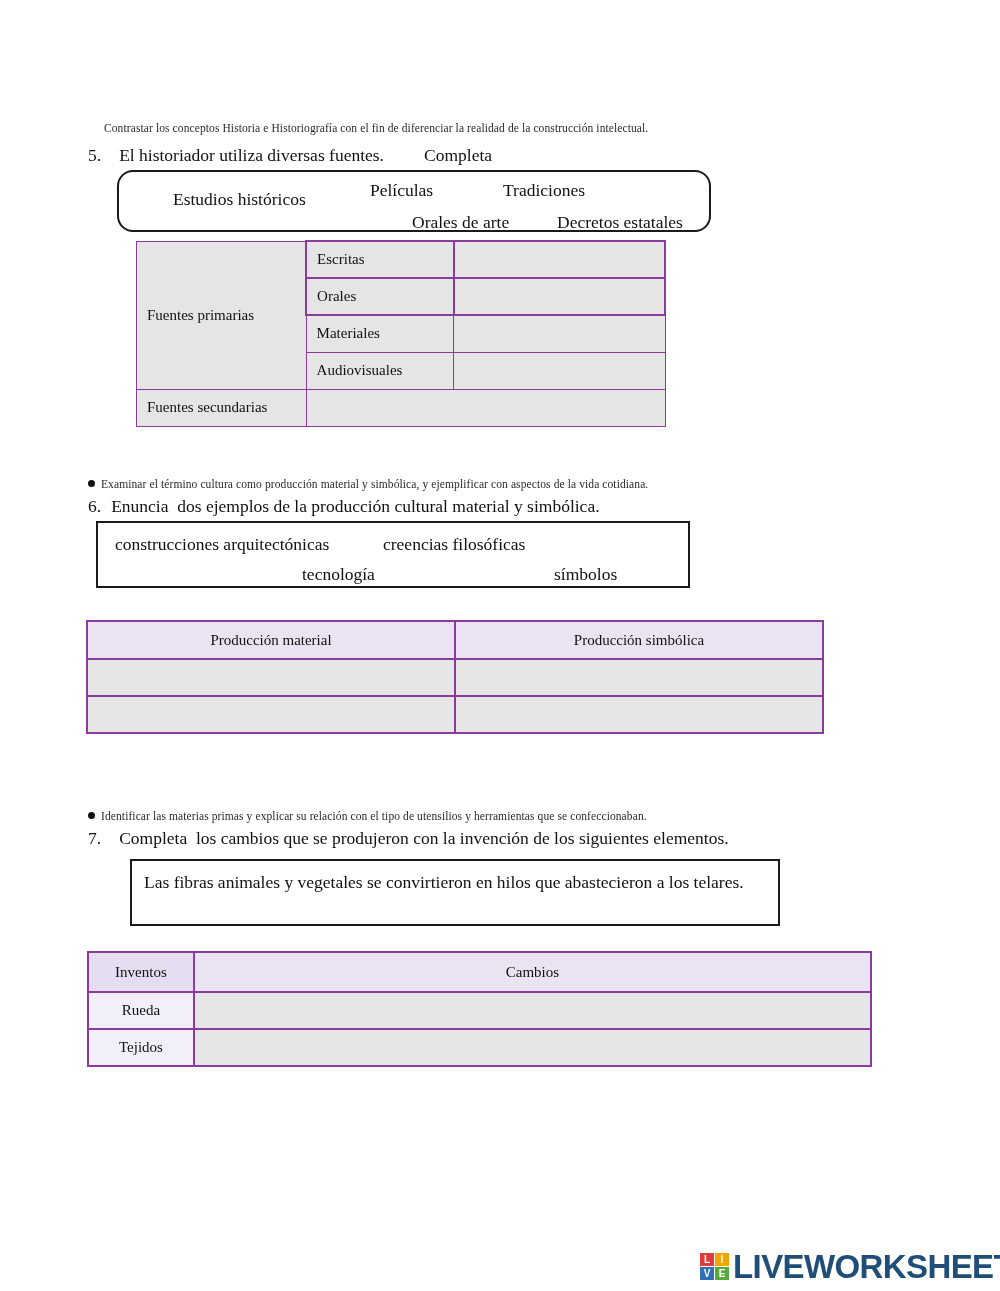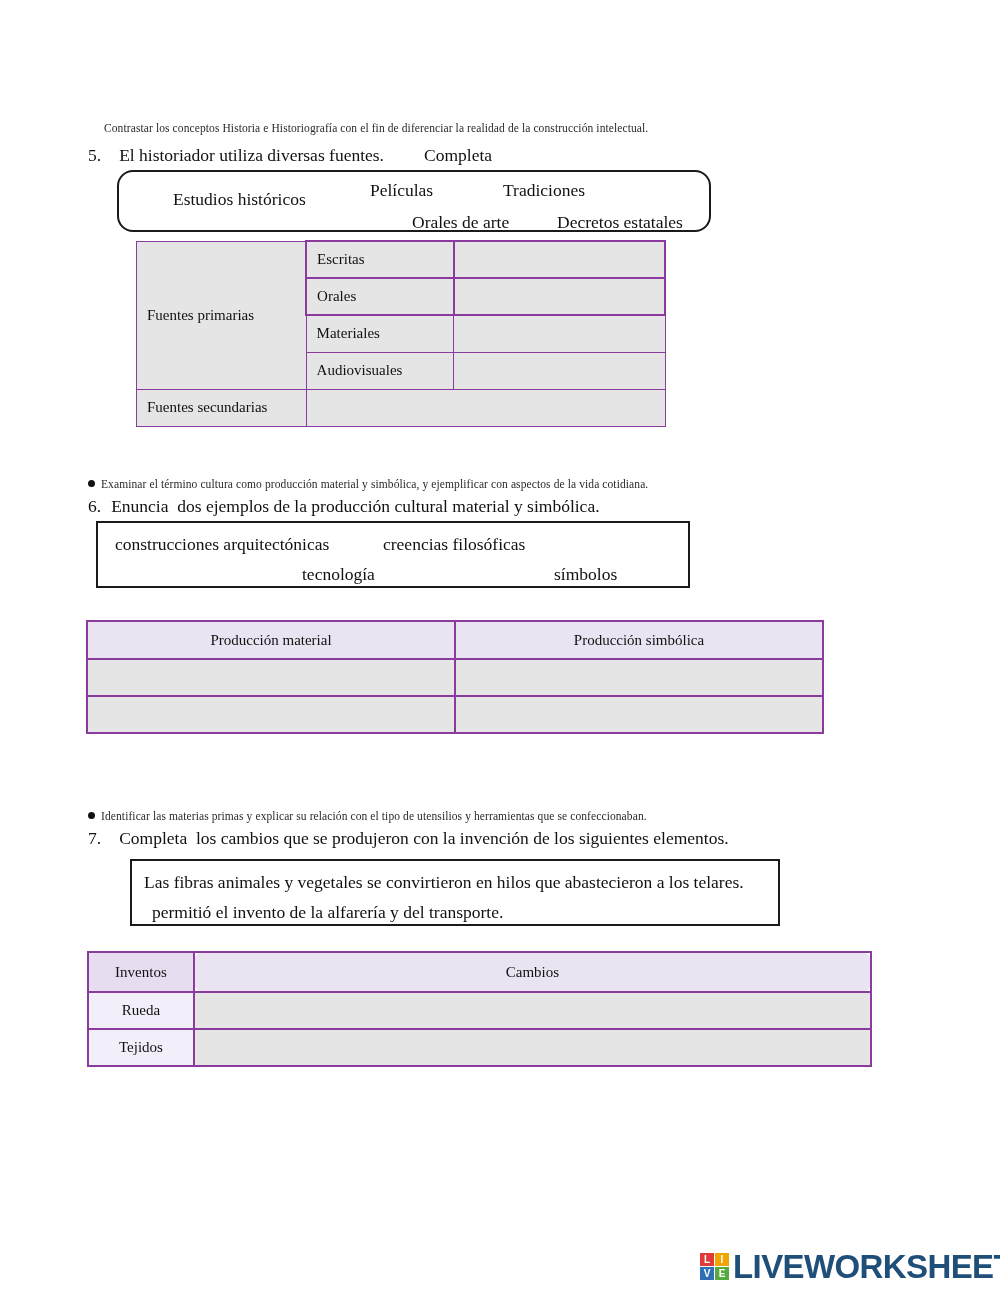--- a/index.html
+++ b/index.html
@@ -229,30 +229,29 @@
     <span class="bullet-dot"></span><span>Identificar las materias primas y explicar su relación con el tipo de utensilios y herramientas que se confeccionaban.</span>
   </div>
 
   <div style="position:absolute; left:88px; top:828px;">
     <span class="q-line q-num">7.</span>
     <span class="q-line" style="margin-left:14px;">Completa  los cambios que se produjeron con la invención de los siguientes elementos.</span>
   </div>
 
   <div class="wordbank" style="left:130px; top:859px; width:650px; height:67px;">
     <span class="wb-row" style="left:12px; top:11px;">Las fibras animales y vegetales se convirtieron en hilos que abastecieron a los telares.</span>
-    <span class="wb-row" style="left:20px; top:41px;">permitió el invento de la alfarería y del transporte.</span>
   </div>
 
   <table class="ptable" id="inv-table">
     <tbody>
         <tr>
       <td class="lav-head2 b-thick" style="width:106px; height:40px;">
         <span>Inventos</span>
       </td>
-      <td class="lav-head b-thick" style="width:679px;border-radius:9px;">
+      <td class="lav-head b-thick" style="width:679px;">
         <span>Cambios</span>
       </td>
     </tr>
     <tr>
       <td class="lav-cell b-thick">
         <span>Rueda</span>
       </td>
       <td class="b-thick">
         <div class="cell-pad"></div>
       </td>

